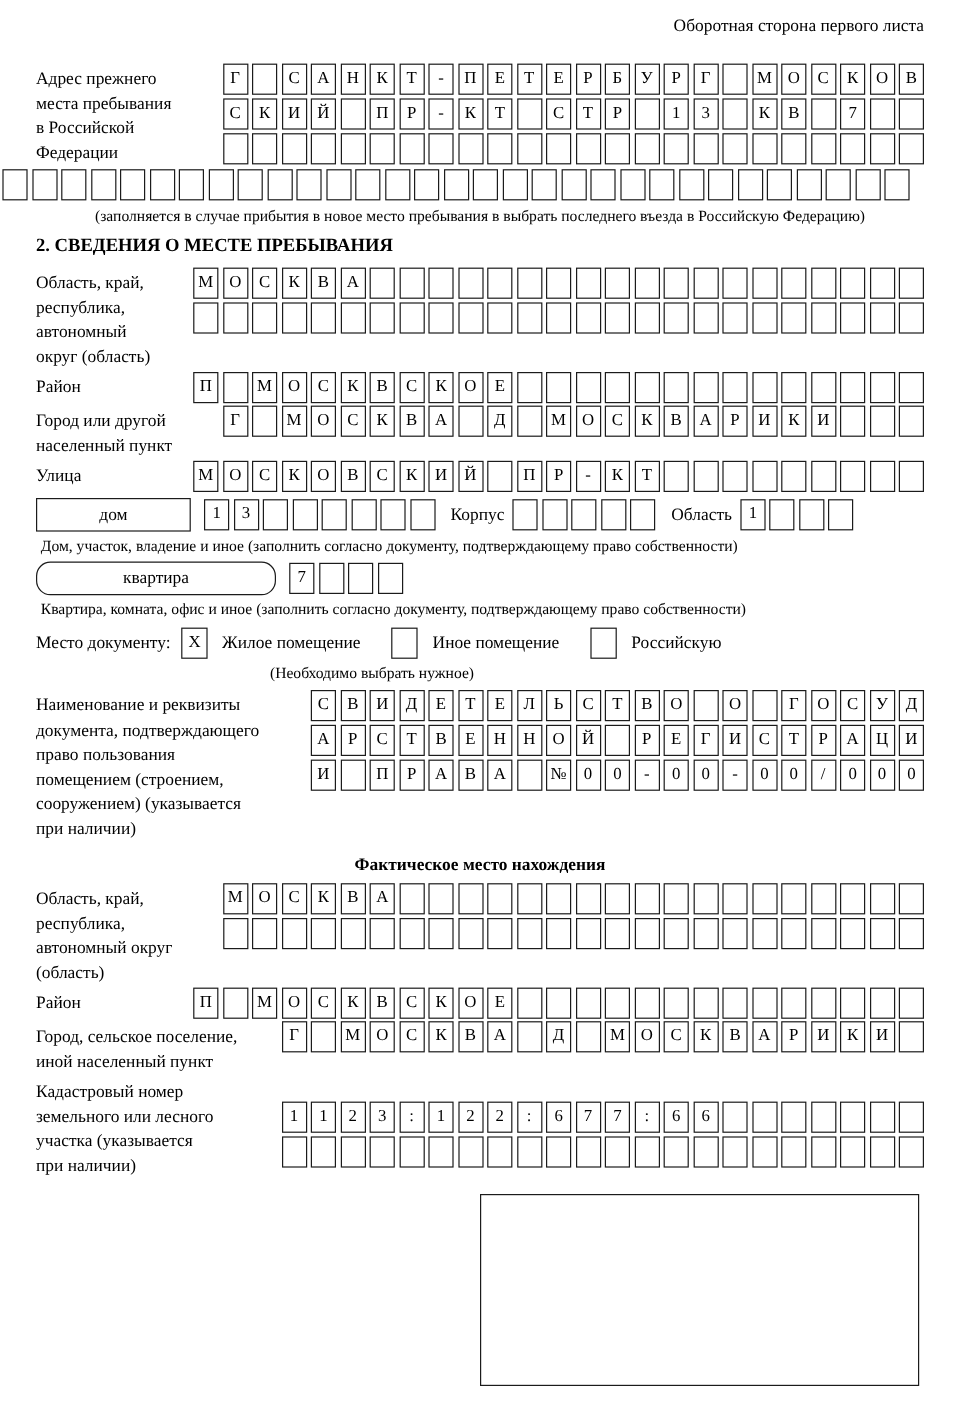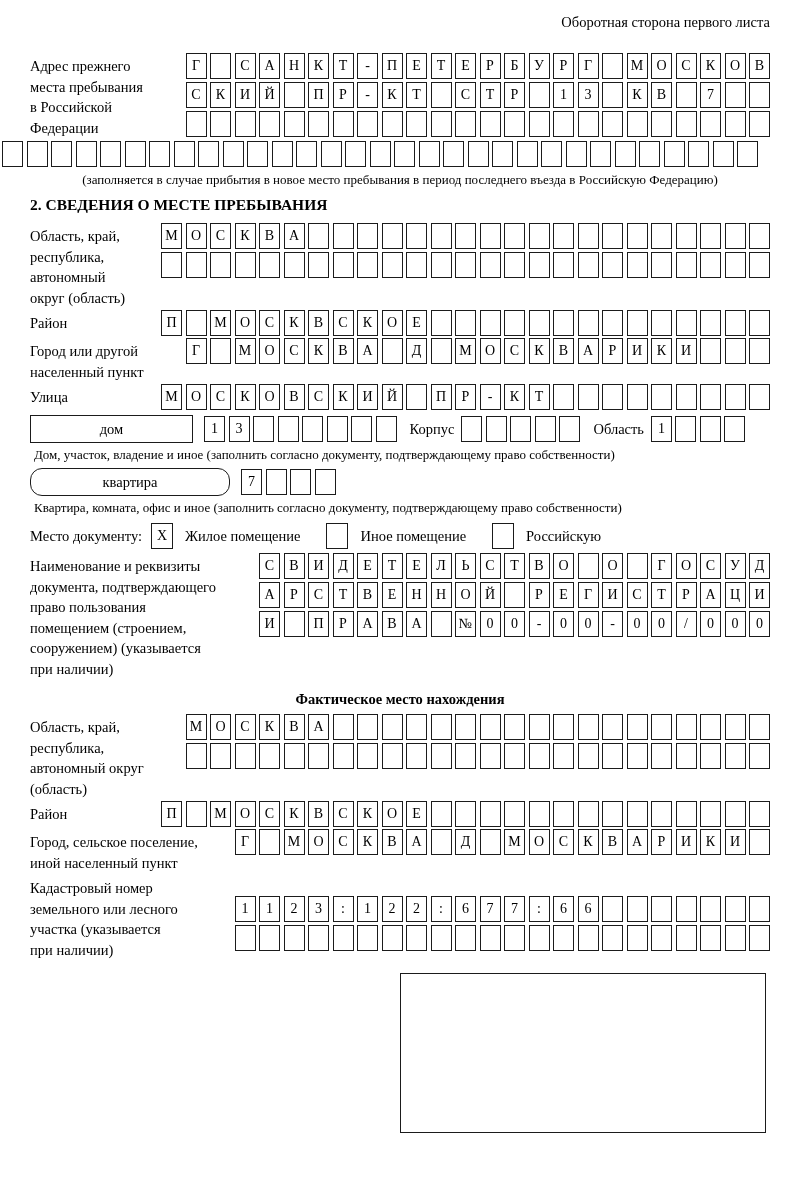--- a/index.html
+++ b/index.html
@@ -32,21 +32,21 @@
 
   .section-title{font-weight:bold;font-size:15.5px;text-align:left;margin:4px 0 9px 0;}
   .factual-title{font-weight:bold;font-size:14.5px;text-align:center;margin:12px 0 6px 0;}
   .factual-note{white-space:pre-line;margin-bottom:8px;}
 
   .inline-row{display:flex;align-items:center;margin-top:5px;}
   .bigbox{
     box-sizing:border-box;height:28px;border:1.6px solid #1b1b1b;
     display:flex;align-items:center;justify-content:center;font-size:14.5px;flex:none;
   }
-  .house-type{width:163px;margin-right:11px;text-align:center;}
+  .house-type{width:129px;margin-right:11px;text-align:center;}
   .apt-type{width:200px;margin-right:11px;border-radius:12px;}
   .inline-label{font-size:14.5px;margin:0 7px 0 13px;flex:none;}
 
   .residence{margin-top:7px;}
   .res-label{font-size:14.5px;margin-right:9px;}
   .checkbox{
     box-sizing:border-box;width:22px;height:26px;border:1.6px solid #1b1b1b;
     display:inline-flex;align-items:center;justify-content:center;
     font-size:14px;flex:none;margin-right:12px;
   }
@@ -180,21 +180,21 @@
       <div class="cell"></div>
       <div class="cell"></div>
       <div class="cell"></div>
       <div class="cell"></div>
       <div class="cell"></div>
       <div class="cell"></div>
       <div class="cell"></div>
       <div class="cell"></div>
       <div class="cell"></div>
     </div>
-  <div class="note center prev-note">(заполняется в случае прибытия в новое место пребывания в период последнего въезда в Российскую Федерацию)</div>
+  <div class="note center prev-note">(заполняется в случае прибытия в новое место пребывания в выбрать последнего въезда в Российскую Федерацию)</div>
 
   <div class="section-title">2. СВЕДЕНИЯ О МЕСТЕ ПРЕБЫВАНИЯ</div>
 
   <div class="field">
     <div class="flabel">Область, край,
 республика,
 автономный
 округ (область)</div>
     <div class="field-rows">
       <div class="boxrow">
@@ -396,20 +396,21 @@
 
   <div class="inline-row residence">
     <span class="res-label">Место документу:</span>
     <span class="checkbox">X</span>
     <span class="opt">Жилое помещение</span>
     <span class="checkbox"></span>
     <span class="opt">Иное помещение</span>
     <span class="checkbox"></span>
     <span class="opt">Российскую</span>
   </div>
+  <div class="note res-note">(Необходимо выбрать нужное)</div>
 
   <div class="field doc-field">
     <div class="flabel">Наименование и реквизиты
 документа, подтверждающего
 право пользования
 помещением (строением,
 сооружением) (указывается
 при наличии)</div>
     <div class="field-rows">
       <div class="boxrow">

